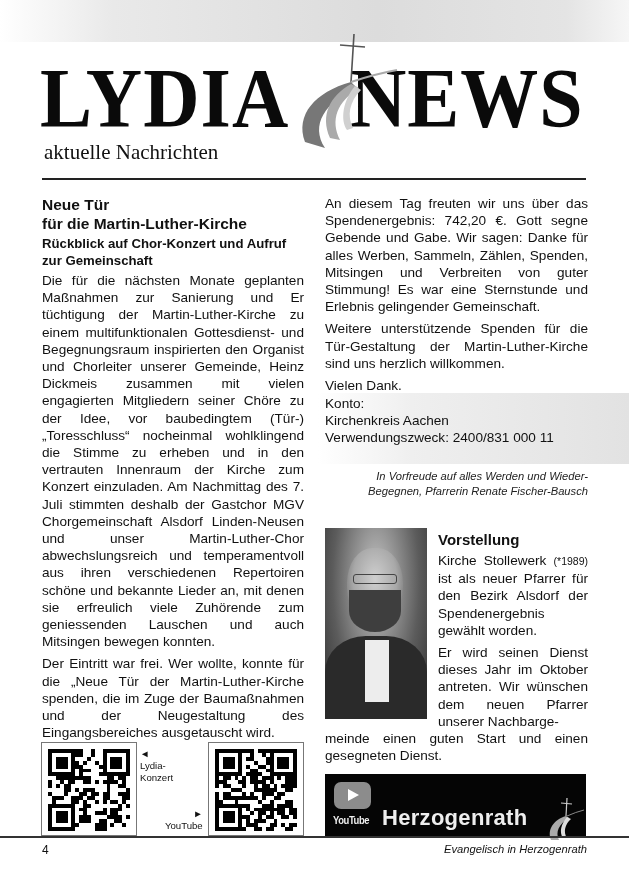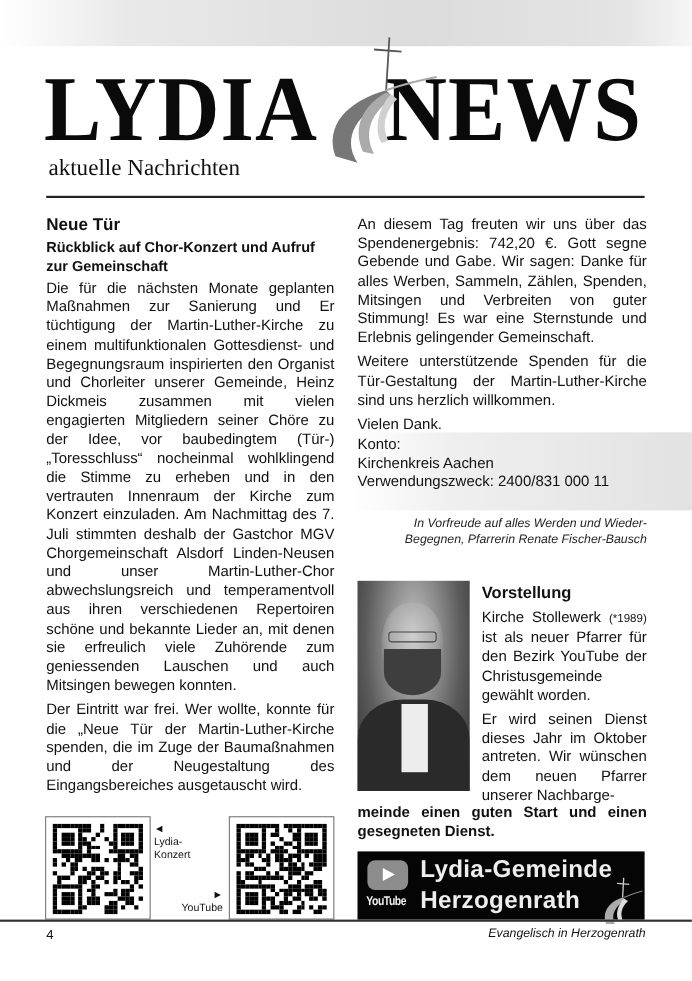--- a/index.html
+++ b/index.html
@@ -85,20 +85,21 @@
   <path d="M66 54 C45 66 35 85 45 108 L55 110 C45 90 52 72 74 58 Z" fill="#aaa"></path>
   <path d="M70 56 C58 70 55 90 62 100 L68 98 C62 86 64 72 76 60 Z" fill="#d0d0d0"></path>
 </svg>
 
 <div class="subtitle">aktuelle Nachrichten</div>
 <div class="rule-top"></div>
 
 <div class="col col-left">
   <h1 class="art-title">
     <span>Neue Tür</span><br>
+    <span>für die Martin-Luther-Kirche</span>
   </h1>
   <h2 class="art-sub">Rückblick auf Chor-Konzert und Aufruf zur Gemeinschaft</h2>
   <p class="para last">Die für die nächsten Monate geplanten Maßnahmen zur Sanierung und Er tüchtigung der Martin-Luther-Kirche zu einem multifunktionalen Gottesdienst- und Begegnungsraum inspirierten den Organist und Chorleiter unserer Gemeinde, Heinz Dickmeis zusammen mit vielen engagierten Mitgliedern seiner Chöre zu der Idee, vor baubedingtem (Tür-) „Toresschluss“ nocheinmal wohlklingend die Stimme zu erheben und in den vertrauten Innenraum der Kirche zum Konzert einzuladen. Am Nachmittag des 7. Juli stimmten deshalb der Gastchor MGV Chorgemeinschaft Alsdorf Linden-Neusen und unser Martin-Luther-Chor abwechslungsreich und temperamentvoll aus ihren verschiedenen Repertoiren schöne und bekannte Lieder an, mit denen sie erfreulich viele Zuhörende zum geniessenden Lauschen und auch Mitsingen bewegen konnten.</p>
   <p class="para last">Der Eintritt war frei. Wer wollte, konnte für die „Neue Tür der Martin-Luther-Kirche spenden, die im Zuge der Baumaßnahmen und der Neugestaltung des Eingangsbereiches ausgetauscht wird.</p>
 </div>
 
 <div class="col col-right">
   <p class="para last">An diesem Tag freuten wir uns  über das Spendenergebnis: 742,20 €. Gott segne Gebende und Gabe. Wir sagen: Danke für alles Werben, Sammeln, Zählen, Spenden, Mitsingen und Verbreiten von guter Stimmung! Es war eine Sternstunde und Erlebnis gelingender Gemeinschaft.</p>
   <p class="para last">Weitere unterstützende Spenden für die Tür-Gestaltung der Martin-Luther-Kirche sind uns herzlich willkommen.</p>
   <p class="para last">Vielen Dank.</p>
@@ -121,25 +122,25 @@
   <div class="beard"></div>
   <div class="glasses"></div>
   <div class="bands"></div>
 </div>
 
 <div class="vorst">
   <h3>Vorstellung</h3>
   <p class="para">
     <span>Kirche Stollewerk</span>
     <span class="small">(*1989)</span>
-    <span>ist als neuer Pfarrer für den Bezirk YouTube der Christusgemeinde gewählt worden.</span>
+    <span>ist als neuer Pfarrer für den Bezirk Alsdorf der Spendenergebnis gewählt worden.</span>
   </p>
   <p class="para">Er wird seinen Dienst dieses Jahr im Oktober antreten. Wir wünschen dem neuen Pfarrer unserer Nachbarge-</p>
 </div>
-<div class="vorst-tail" style="text-align-last:left;font-weight:bold;">meinde einen guten Start und einen gesegneten Dienst.</div>
+<div class="vorst-tail" style="text-align-last:left;">meinde einen guten Start und einen gesegneten Dienst.</div>
 
 <div class="qr-box qr-left">
     <div class="qr-grid" id="qr1">
       <span style="background: rgb(0, 0, 0);"></span>
       <span style="background: rgb(0, 0, 0);"></span>
       <span style="background: rgb(0, 0, 0);"></span>
       <span style="background: rgb(0, 0, 0);"></span>
       <span style="background: rgb(0, 0, 0);"></span>
       <span style="background: rgb(0, 0, 0);"></span>
       <span style="background: rgb(0, 0, 0);"></span>
@@ -1030,21 +1031,20 @@
       <span style="background: rgb(255, 255, 255);"></span>
       <span style="background: rgb(0, 0, 0);"></span>
       <span style="background: rgb(0, 0, 0);"></span>
       <span style="background: rgb(255, 255, 255);"></span>
     </div>
   </div>
 
 <div class="yt-banner">
   <div class="yt-play"></div>
   <div class="yt-word">YouTube</div>
-  <div class="yt-l1">Lydia-Gemeinde</div>
   <div class="yt-l2">Herzogenrath</div>
   <svg class="yt-logo" viewBox="0 0 42 44">
     <line x1="24" y1="2" x2="23" y2="20" stroke="#ccc" stroke-width="1.2"></line>
     <line x1="18" y1="7" x2="29" y2="8" stroke="#ccc" stroke-width="1.2"></line>
     <path d="M23 20 C10 24 4 34 8 44 L16 44 C12 36 16 28 26 22 Z" fill="#aaa"></path>
     <path d="M24 21 C18 28 16 36 20 42 L24 42 C20 36 22 28 28 23 Z" fill="#ddd"></path>
     <path d="M24 20 Q33 16 41 14" fill="none" stroke="#888" stroke-width="1"></path>
   </svg>
 </div>
 

